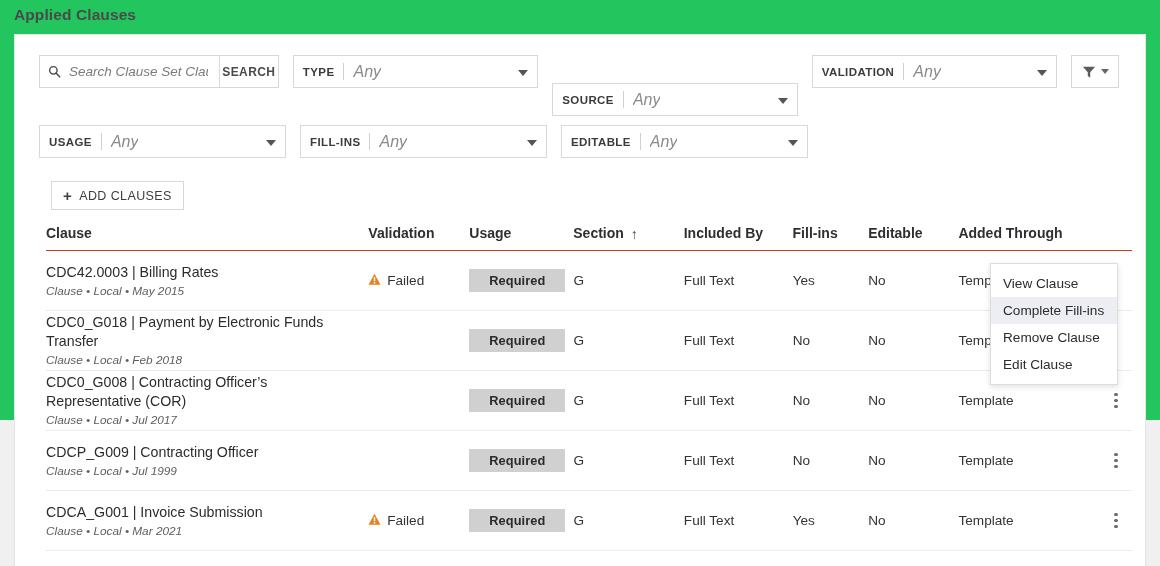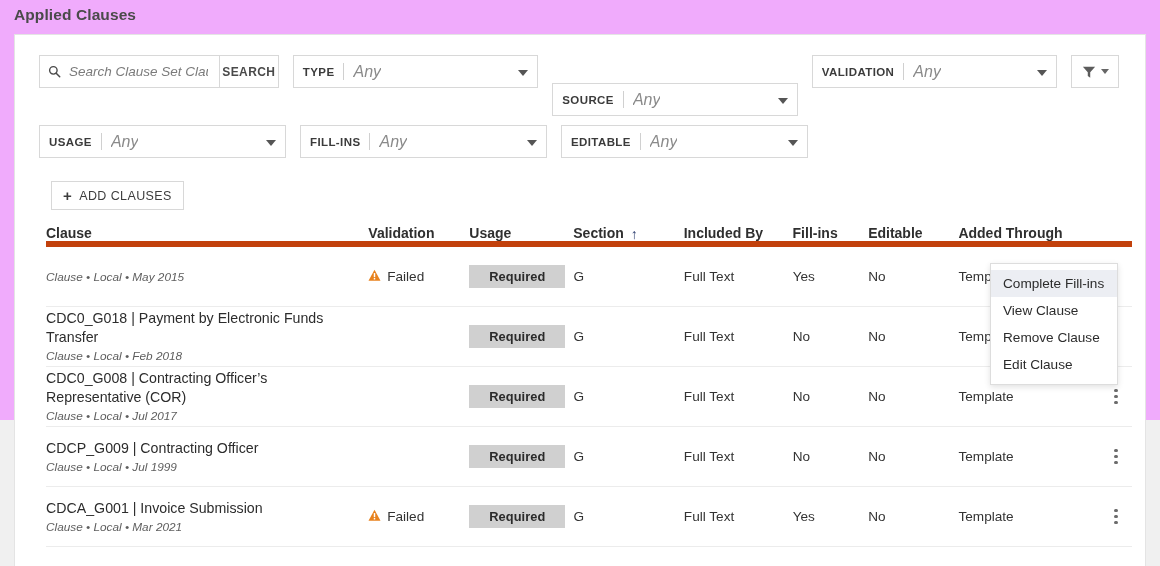--- a/index.html
+++ b/index.html
@@ -6,21 +6,21 @@
   html, body {
     margin: 0; padding: 0;
     width: 1160px; height: 566px;
     background: #f0f0f0;
     font-family: "Liberation Sans", sans-serif;
     overflow: hidden;
   }
   #page {
     position: relative;
     width: 1160px; height: 420px;
-    background: #f0abfc;
+    background: #22c55e;
   }
 
   
   .page-title {
     position: absolute;
     left: 14px; top: 6px;
     font-size: 15.5px;
     font-weight: bold;
     color: #4a4a4a;
     letter-spacing: .1px;
@@ -179,22 +179,23 @@
     position: absolute;
     left: 31px; top: 190px;
     width: 1086px;
   }
   .trow {
     display: flex;
     align-items: center;
     border-bottom: 1px solid #ececec;
   }
   .thead .trow {
-    border-bottom: 6px solid #c2410c;
+    border-bottom: 1px solid #c2410c;
     align-items: flex-end;
+    padding-bottom: 9px;
   }
   .thead .c {
     font-size: 14px;
     font-weight: bold;
     color: #2f2f2f;
   }
 
   .c { padding-right: 8px; }
   .c-clause   { width: 329px; }
   .c-valid    { width: 103px; }
@@ -393,20 +394,21 @@
           <div class="c c-edit">Editable</div>
           <div class="c c-added">Added Through</div>
           <div class="c c-menu"></div>
         </div>
       </div>
 
       <div class="tbody">
 
         <div class="trow">
           <div class="c c-clause">
+            <div class="clause-title">CDC42.0003 | Billing Rates</div>
             <div class="clause-sub">Clause • Local • May 2015</div>
           </div>
           <div class="c c-valid">
             <span class="failed">
               <svg class="warn-icon" viewBox="0 0 16 16">
                 <polygon points="8,1 15.4,14.6 0.6,14.6" fill="#e8821e"></polygon>
                 <rect x="7.1" y="5" width="1.8" height="5" fill="#fff"></rect>
                 <rect x="7.1" y="11" width="1.8" height="1.9" fill="#fff"></rect>
               </svg>
               <span>Failed</span>
@@ -527,19 +529,19 @@
           </div>
           <div class="c c-valid"></div>
 
         </div>
 
       </div>
     </div>
   </div>
 
   <div class="menu">
+    <div class="menu-item">View Clause</div>
     <div class="menu-item active">Complete Fill-ins</div>
-    <div class="menu-item">View Clause</div>
     <div class="menu-item">Remove Clause</div>
     <div class="menu-item">Edit Clause</div>
   </div>
 
 </div>
 
 </body></html>

